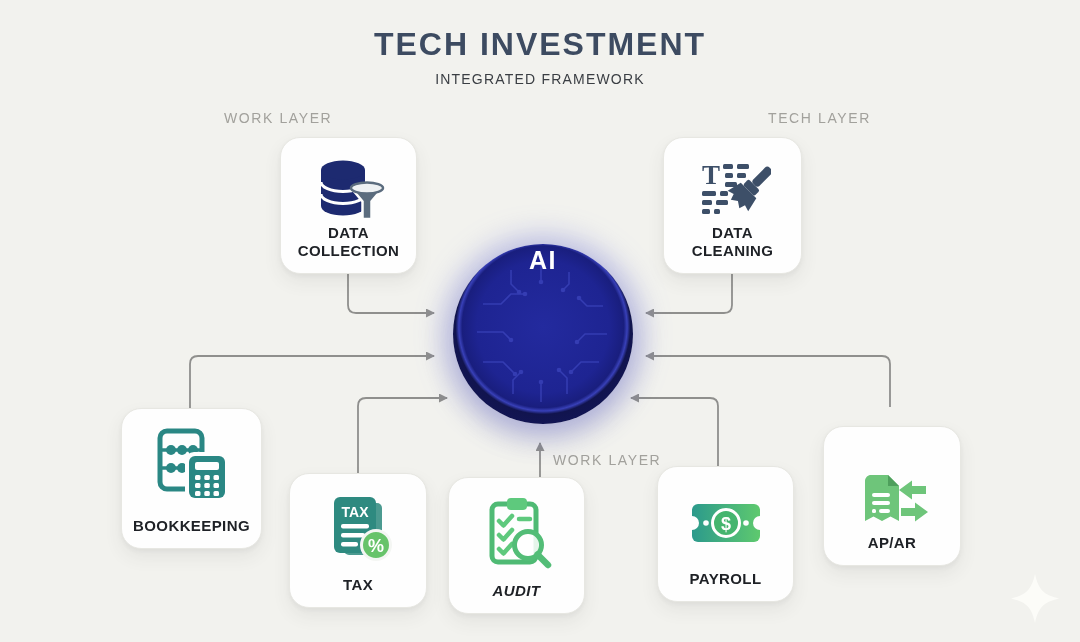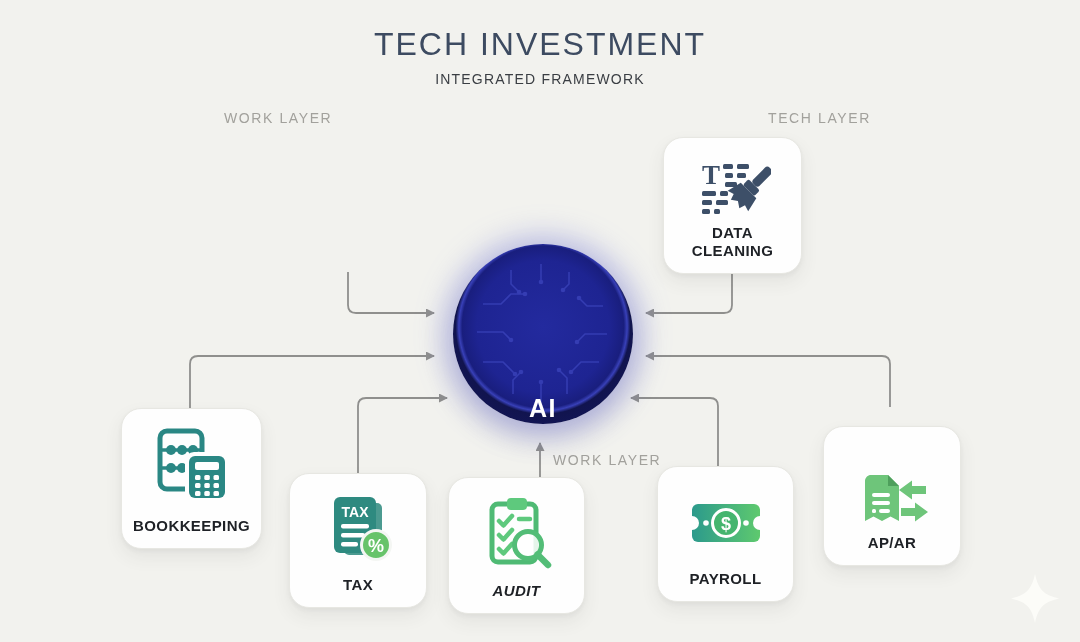--- a/index.html
+++ b/index.html
@@ -1,35 +1,35 @@
 <!DOCTYPE html>
 <html><head>
 <meta charset="utf-8">
 <style>
   html,body{margin:0;padding:0;background:#f2f2ee;}
   .canvas{position:relative;width:1080px;height:642px;background:#f2f2ee;overflow:hidden;
           font-family:"Liberation Sans",sans-serif;}
   .title-block{position:absolute;left:0;top:26px;width:1080px;text-align:center;}
-  .title-block h1{margin:0;font-size:32px;font-weight:400;color:#3d4b61;letter-spacing:2px;}
+  .title-block h1{margin:0;font-size:32px;font-weight:700;color:#3d4b61;letter-spacing:2px;}
   .subtitle{margin-top:8px;font-size:14px;font-weight:500;color:#3a3e43;letter-spacing:1.2px;}
   .layer-label{position:absolute;font-size:14px;font-weight:500;color:#a2a19c;letter-spacing:1.6px;}
   .connectors{position:absolute;left:0;top:0;}
   .card{position:absolute;background:#fefefe;border:1px solid #e7e7e2;border-radius:20px;
         box-shadow:0 8px 18px rgba(60,60,60,.08),0 2px 4px rgba(60,60,60,.05);
         display:flex;flex-direction:column;align-items:center;justify-content:flex-start;}
   .card .icon{margin-top:16px;line-height:0;}
   .card-label{position:absolute;bottom:12px;left:6px;right:6px;text-align:center;
         font-size:15px;font-weight:700;color:#1e2126;letter-spacing:.4px;line-height:1.25;}
   .ai-circle{position:absolute;left:453px;top:244px;width:180px;height:180px;border-radius:50%;
         background:radial-gradient(circle at 50% 46%, #232a9e 0%, #1e2492 50%, #191e7e 61%,
                    #3840b8 63.5%, #11144e 66%, #13165e 87%, #2c34b2 93%, #3b43c8 100%);
         box-shadow:0 0 28px 10px rgba(128,132,220,.40), 0 12px 30px rgba(40,40,120,.22);}
   .ai-circle .circuit{position:absolute;left:0;top:0;}
   .ai-text{position:absolute;left:0;top:0;width:100%;height:100%;display:flex;flex-direction:column;
-        align-items:center;justify-content:flex-end;color:#ffffff;font-weight:700;font-size:25px;
+        align-items:center;justify-content:flex-start;color:#ffffff;font-weight:700;font-size:25px;
         letter-spacing:1.5px;line-height:1.3;text-align:center;}
   .sparkle{position:absolute;left:0;top:0;}
 </style>
 </head>
 <body>
 
 <div class="canvas">
 
   <div class="title-block">
     <h1>TECH INVESTMENT</h1>
@@ -50,20 +50,33 @@
       <path d="M348,272 V305 Q348,313 356,313 H434" marker-end="url(#arr)"></path>
       <path d="M732,272 V305 Q732,313 724,313 H646" marker-end="url(#arr)"></path>
       <path d="M190,408 V364 Q190,356 198,356 H434" marker-end="url(#arr)"></path>
       <path d="M890,407 V364 Q890,356 882,356 H646" marker-end="url(#arr)"></path>
       <path d="M358,473 V406 Q358,398 366,398 H447" marker-end="url(#arr)"></path>
       <path d="M718,466 V406 Q718,398 710,398 H631" marker-end="url(#arr)"></path>
       <path d="M540,477 V443" marker-end="url(#arr)"></path>
     </g>
   </svg>
 
+  <div class="card" style="left:280px;top:137px;width:135px;height:135px;">
+    <div class="icon">
+      <svg width="76" height="76" viewBox="0 0 76 76">
+        <path d="M10 16 V52 a22 9.5 0 0 0 44 0 V16 Z" fill="#1d2a70"></path>
+        <ellipse cx="32" cy="16" rx="22" ry="9.5" fill="#1d2a70"></ellipse>
+        <path d="M10 28 a22 9.5 0 0 0 44 0" stroke="#fefefe" stroke-width="3" fill="none"></path>
+        <path d="M10 40 a22 9.5 0 0 0 44 0" stroke="#fefefe" stroke-width="3" fill="none"></path>
+        <path d="M41.5 35.5 L51.5 47.5 V65 L60.5 65 V47.5 L70.5 35.5 Z" fill="#5b6c7e" stroke="#fefefe" stroke-width="2.5"></path>
+        <ellipse cx="56" cy="34" rx="16" ry="5.5" fill="#eef1f3" stroke="#5b6c7e" stroke-width="2.5"></ellipse>
+      </svg>
+    </div>
+    <div class="card-label">DATA COLLECTION</div>
+  </div>
 
   <div class="card" style="left:663px;top:137px;width:137px;height:135px;">
     <div class="icon">
       <svg width="76" height="76" viewBox="0 0 76 76">
         <g fill="#3d4f68">
           <text x="7" y="30" font-family="Liberation Serif,serif" font-weight="bold" font-size="27">T</text>
           <rect x="28" y="10" width="10" height="5" rx="1.5"></rect>
             <rect x="42" y="10" width="12" height="5" rx="1.5"></rect>
           <rect x="30" y="19" width="8" height="5" rx="1.5"></rect>
             <rect x="42" y="19" width="9" height="5" rx="1.5"></rect>

